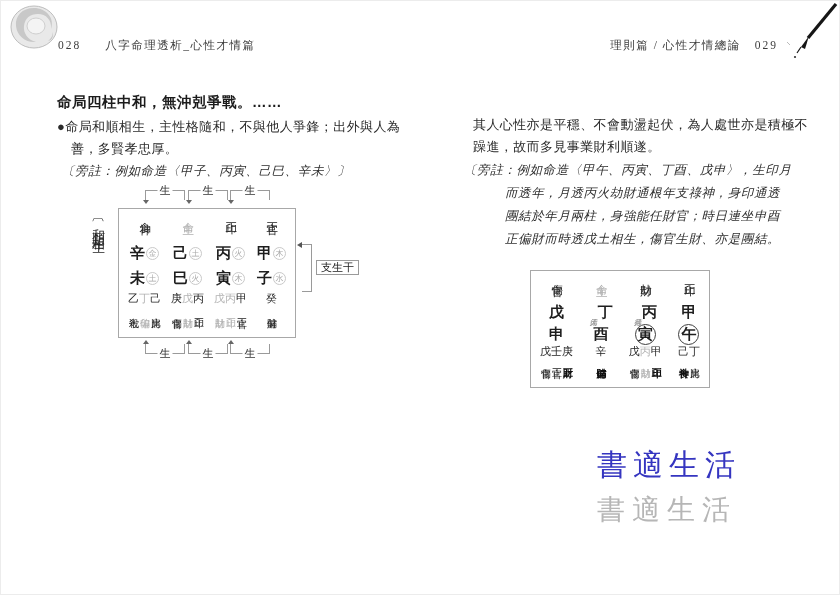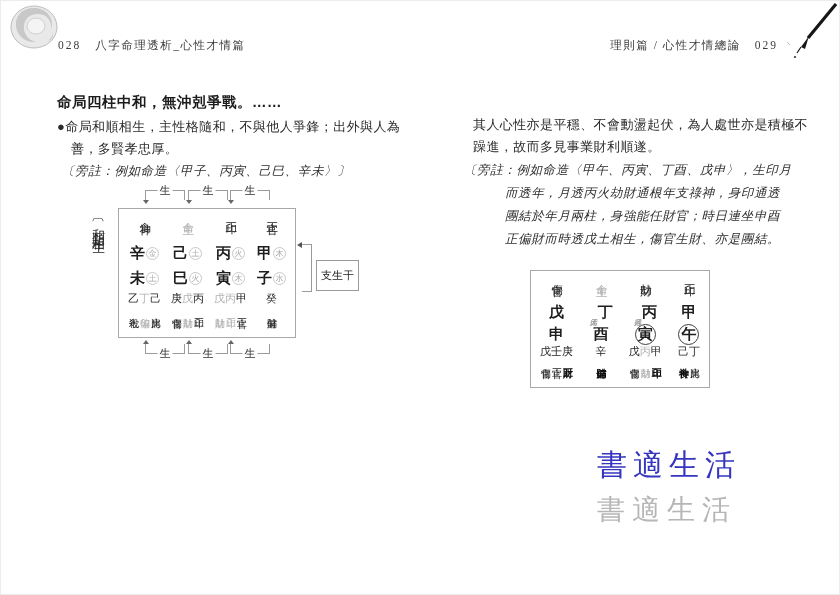--- a/index.html
+++ b/index.html
@@ -2,21 +2,21 @@
 <html><head>
 <meta charset="utf-8">
 <style>
   html,body{margin:0;padding:0;background:#fff;}
   .sheet{position:relative;width:840px;height:595px;background:#ffffff;overflow:hidden;
          font-family:"Liberation Serif","DejaVu Serif",serif;color:#2a2a2a;
          box-shadow:inset 0 0 0 1px #ececec;}
   .abs{position:absolute;}
   
   .hdr{font-size:11.5px;color:#3c3c3c;letter-spacing:1.5px;font-family:"Liberation Serif","DejaVu Serif",serif;}
-  .hdr .num{margin-right:14px;letter-spacing:2px;}
+  .hdr .num{margin-right:24px;letter-spacing:2px;}
   .hdr-r{text-align:right;}
   .hdr-r .num{margin-left:14px;margin-right:0;}
   
   .heading{font-family:"Liberation Sans","DejaVu Sans",sans-serif;font-weight:700;
            font-size:14.5px;color:#1c1c1c;letter-spacing:0.5px;}
   .body-line{font-size:13px;color:#2b2b2b;letter-spacing:0.4px;white-space:nowrap;}
   .note-line{font-size:12.5px;color:#2e2e2e;font-style:italic;letter-spacing:0.6px;white-space:nowrap;}
   
   .bz-box{border:1px solid #a8a8a8;display:flex;justify-content:space-between;
           padding:4px 9px 3px 9px;box-sizing:border-box;background:#fff;}
@@ -50,21 +50,21 @@
   .conn.top .ah{left:-3px;bottom:-4px;border-top:4px solid #666;}
   .conn.bot .ah{left:-3px;top:-4px;border-bottom:4px solid #666;}
   .vlabel{writing-mode:vertical-rl;text-orientation:mixed;font-size:13px;color:#222;
           letter-spacing:4px;line-height:1;}
   .sbr{position:absolute;width:9px;height:46px;border-top:1px solid #9a9a9a;
        border-right:1px solid #9a9a9a;border-bottom:1px solid #9a9a9a;}
   .sbr .ahl{position:absolute;left:-5px;top:-3px;width:0;height:0;
             border-top:3px solid transparent;border-bottom:3px solid transparent;
             border-right:5px solid #555;}
   .slbox{position:absolute;border:1px solid #9a9a9a;font-size:11px;color:#222;
-         padding:8px 4px;background:#fff;line-height:1.2;white-space:nowrap;}
+         padding:0 4px;background:#fff;line-height:1.2;white-space:nowrap;}
   .stages{display:flex;justify-content:space-around;font-size:10px;color:#4a4a4a;}
   
   .wm{font-size:30px;letter-spacing:6px;line-height:1;white-space:nowrap;}
   .wm.gray{font-size:28px;letter-spacing:7px;}
 </style>
 </head>
 <body>
 
 <div class="sheet">
 

